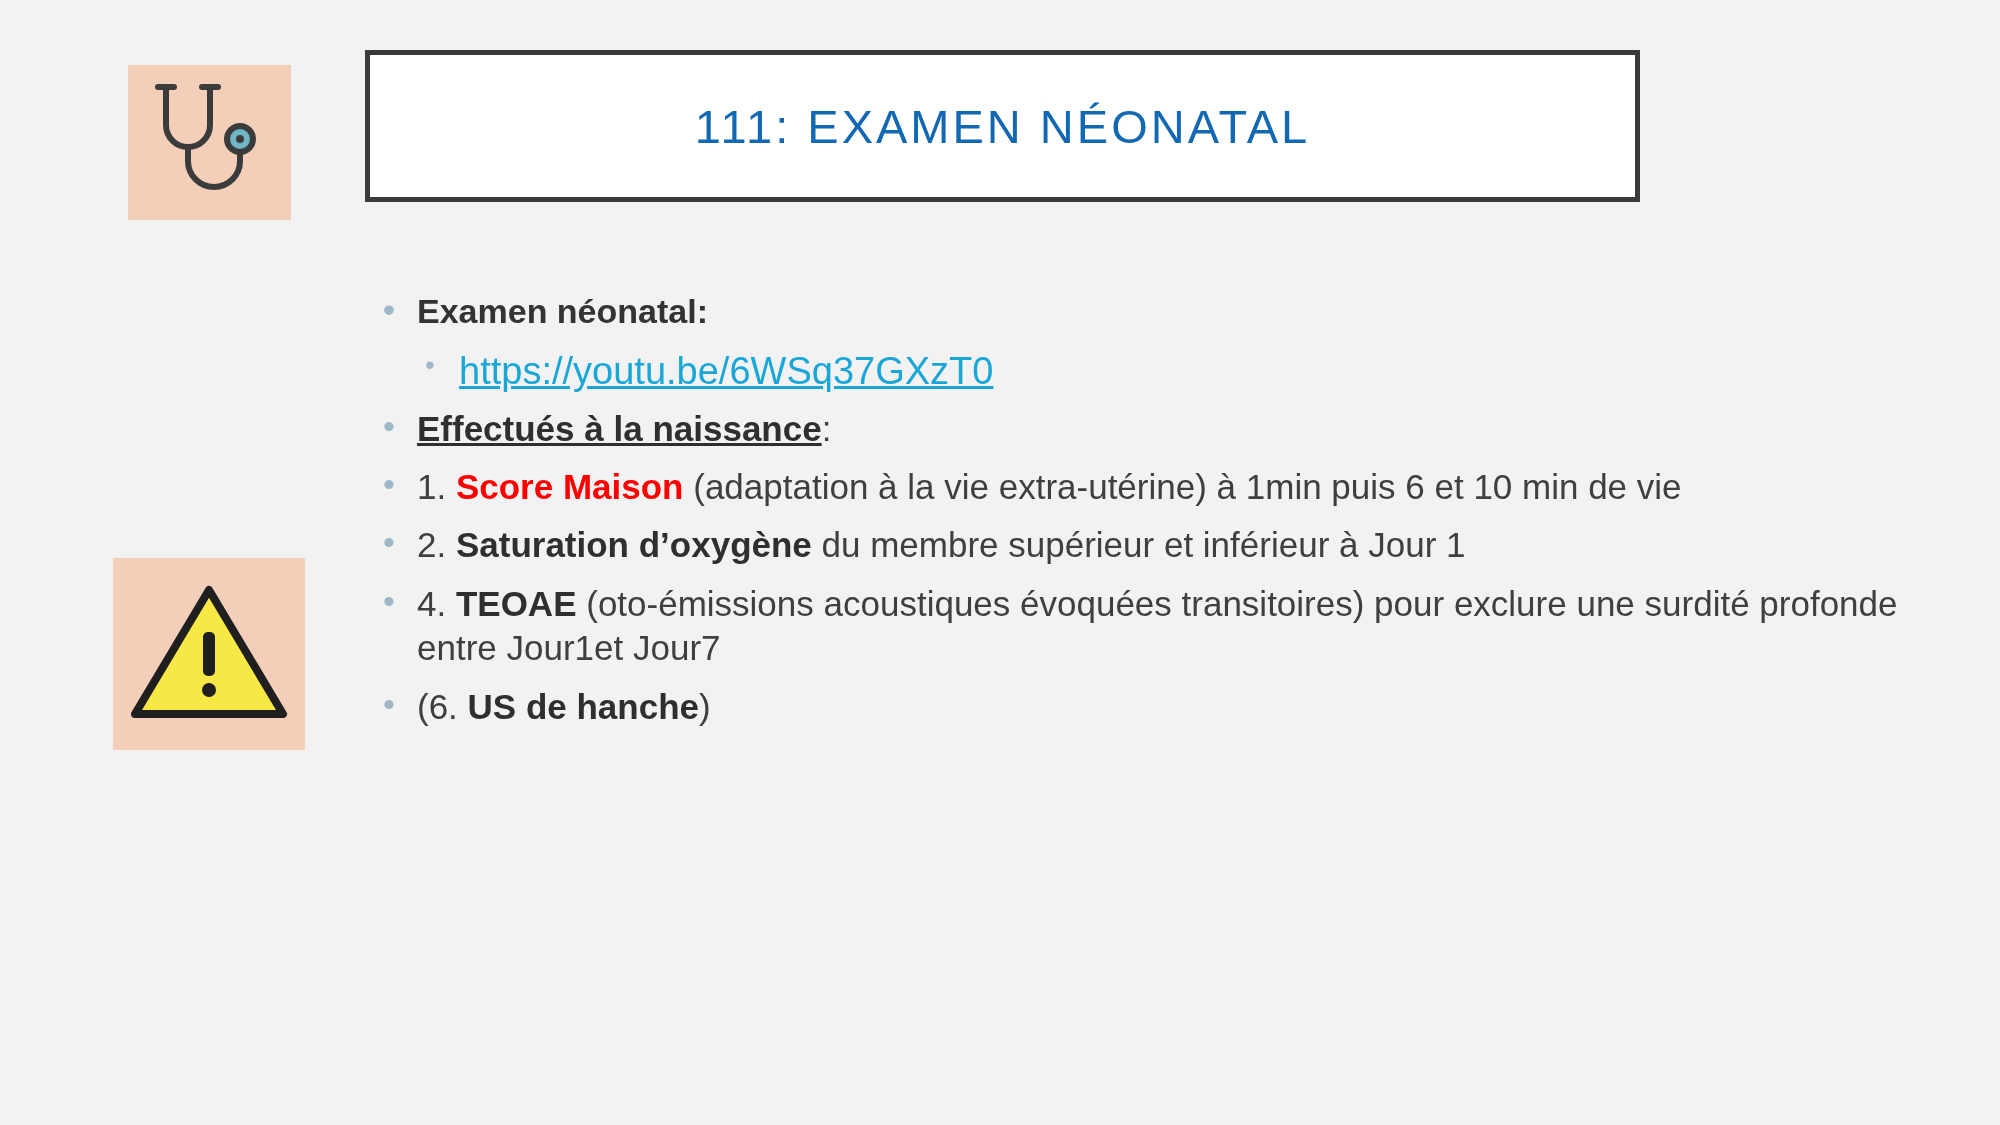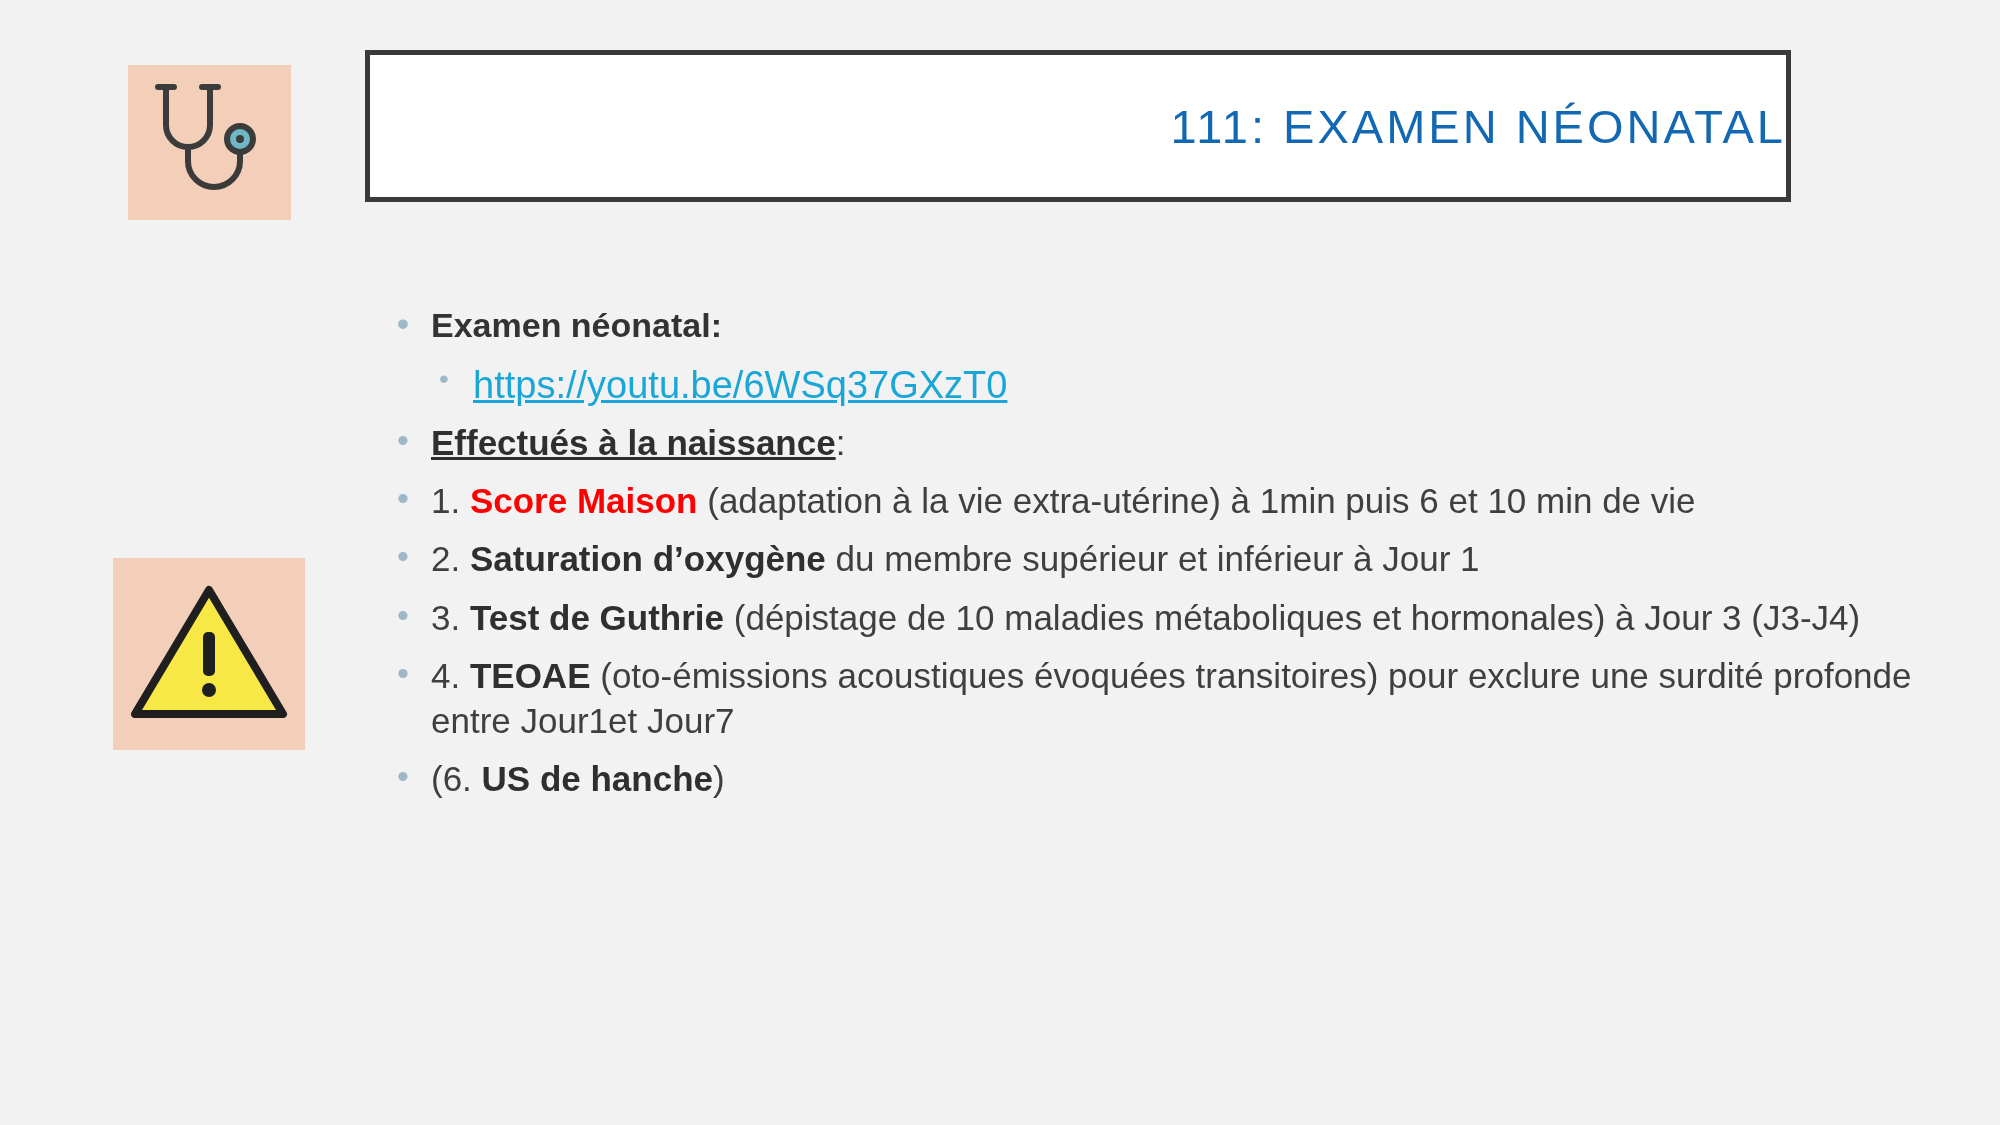--- a/index.html
+++ b/index.html
@@ -19,28 +19,28 @@
     height: 1125px;
     background: #f2f2f2;
     box-sizing: border-box;
   }
 
   
   .title-box {
     position: absolute;
     left: 365px;
     top: 50px;
-    width: 1426px;
+    width: 1275px;
     height: 152px;
     background: #ffffff;
     border: 5px solid #3a3a3a;
     box-sizing: border-box;
     display: flex;
     align-items: center;
-    justify-content: flex-end;
+    justify-content: center;
   }
   .title-text {
     font-size: 47px;
     letter-spacing: 3px;
     color: #1268b3;
     font-weight: 400;
     text-align: center;
     white-space: nowrap;
   }
 
@@ -70,21 +70,21 @@
   
   .content {
     position: absolute;
     left: 375px;
     top: 290px;
     width: 1560px;
   }
 
   ul.lvl1 {
     list-style: none;
-    margin: 14px;
+    margin: 0;
     padding: 0;
   }
   ul.lvl2 {
     list-style: none;
     margin: 0;
     padding: 0 0 0 42px;
   }
 
   li.item {
     position: relative;
@@ -182,23 +182,20 @@
       </li>
 
       <li class="item lv1">
         <span>1. </span><span class="red-bold">Score Maison</span><span> (adaptation à la vie extra-utérine) à 1min puis 6 et 10 min de vie</span>
       </li>
 
       <li class="item lv1">
         <span>2. </span><span class="bold">Saturation d’oxygène</span><span> du membre supérieur et inférieur à Jour 1</span>
       </li>
 
-      <li class="item lv1">
-        <span>3. </span><span class="bold">Test de Guthrie</span><span> (dépistage de 10 maladies métaboliques et hormonales) à Jour 3 (J3-J4)</span>
-      </li>
 
       <li class="item lv1">
         <span>4. </span><span class="bold">TEOAE</span><span> (oto-émissions acoustiques évoquées transitoires) pour exclure une surdité profonde entre Jour1et Jour7</span>
       </li>
 
 
       <li class="item lv1">
         <span>(6. </span><span class="bold">US de hanche</span><span>)</span>
       </li>
 

